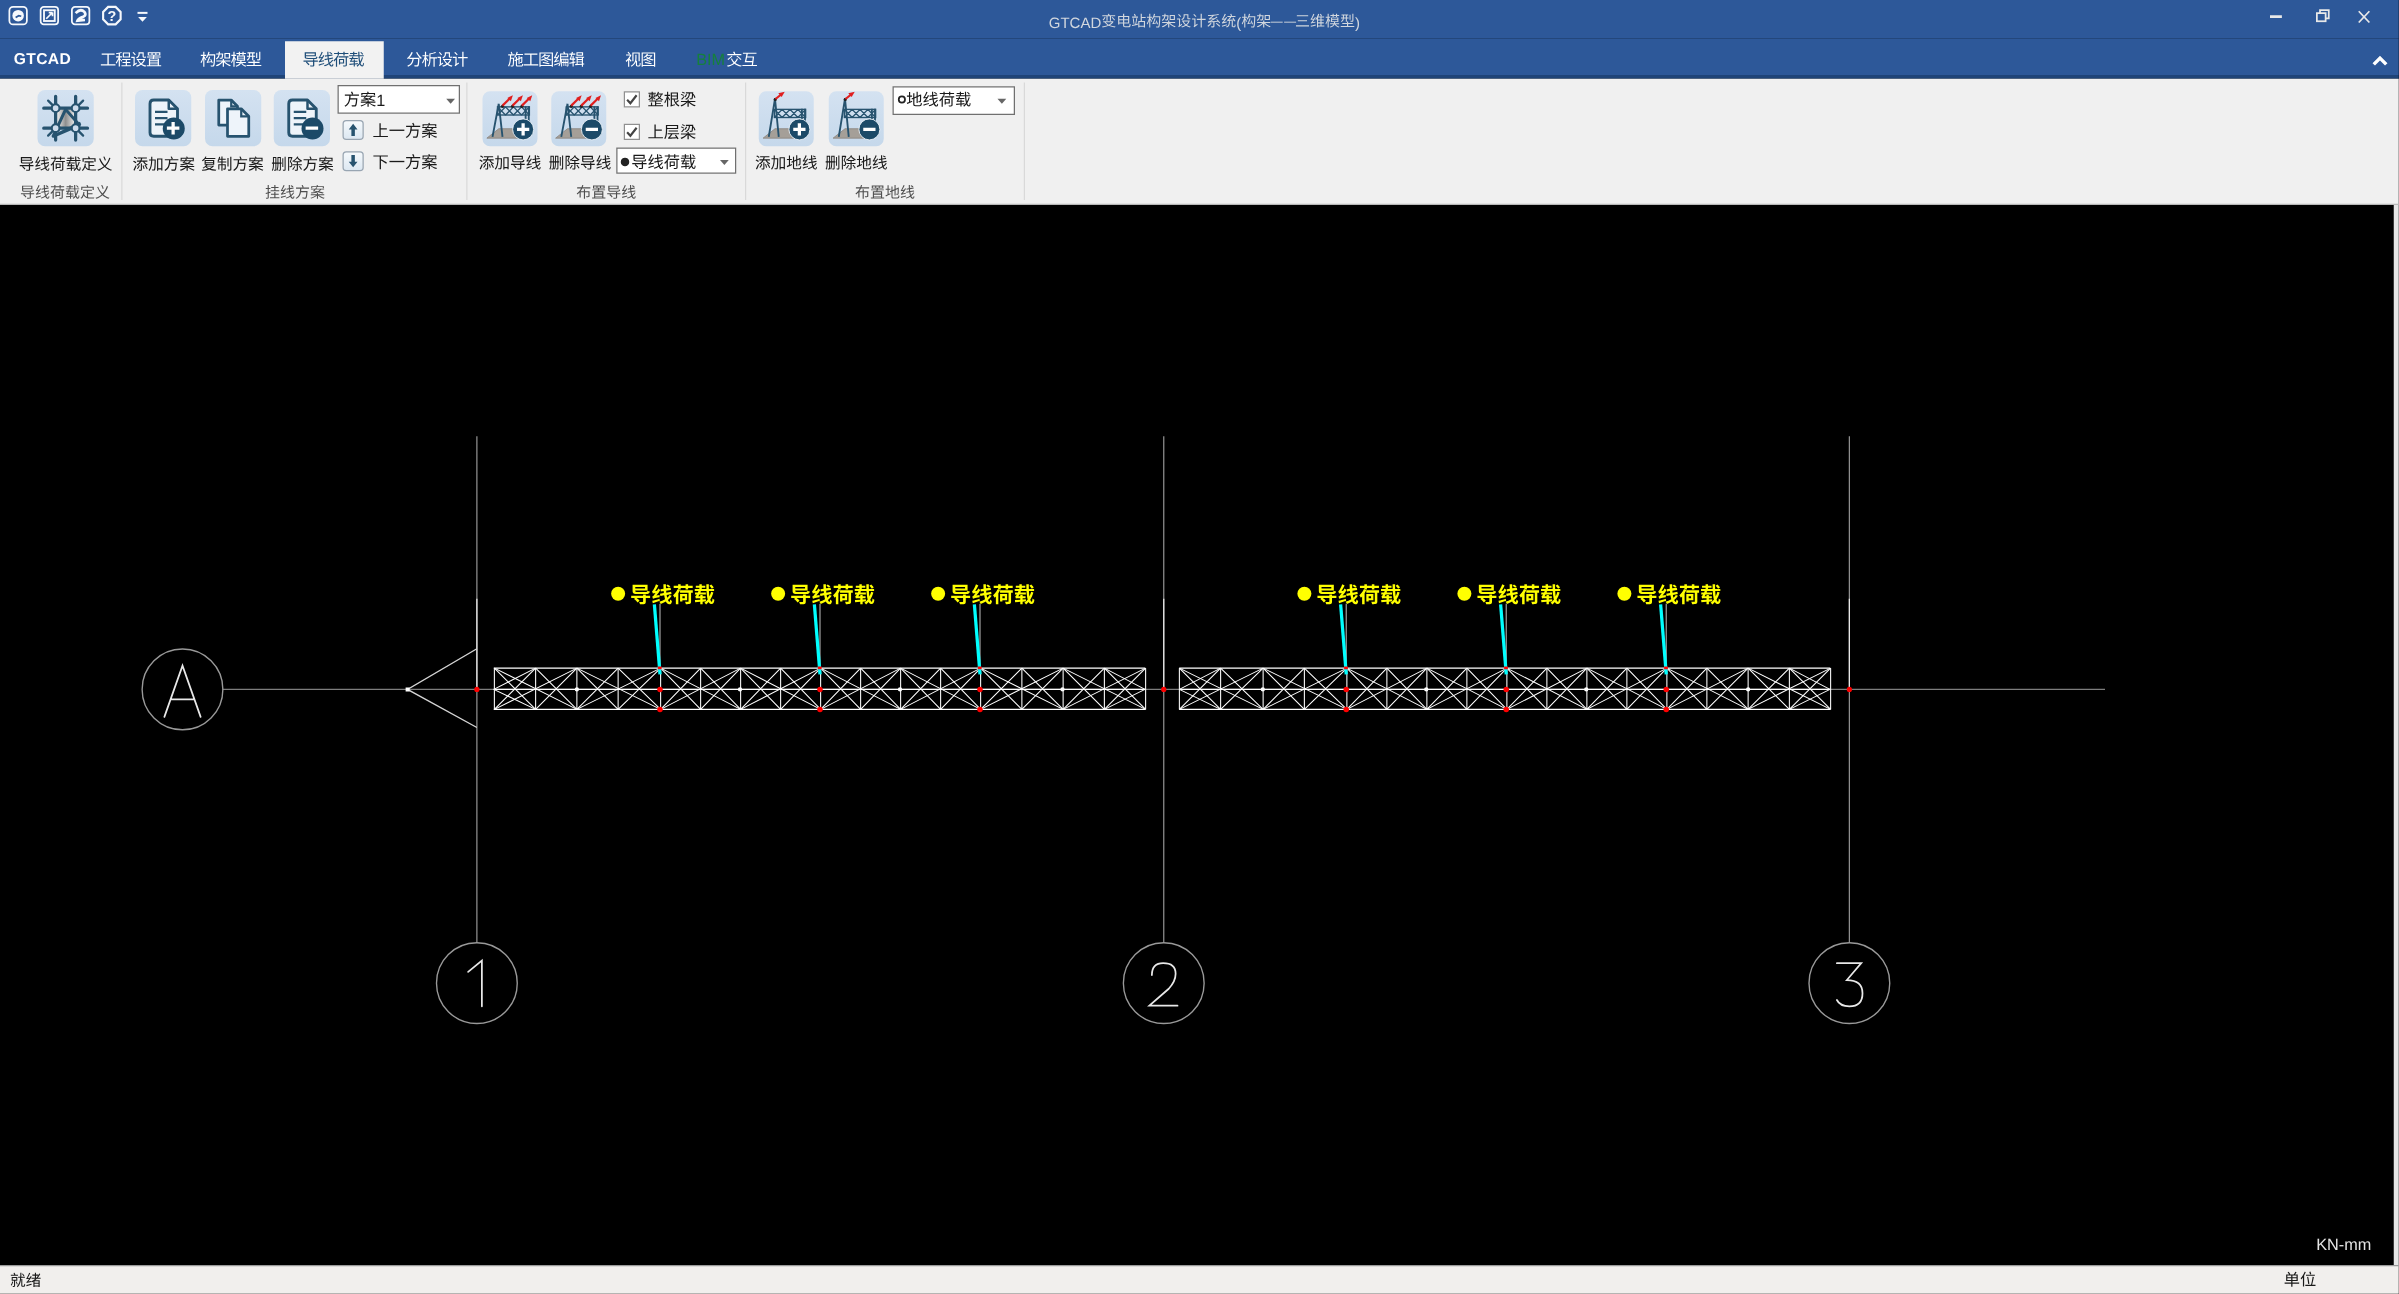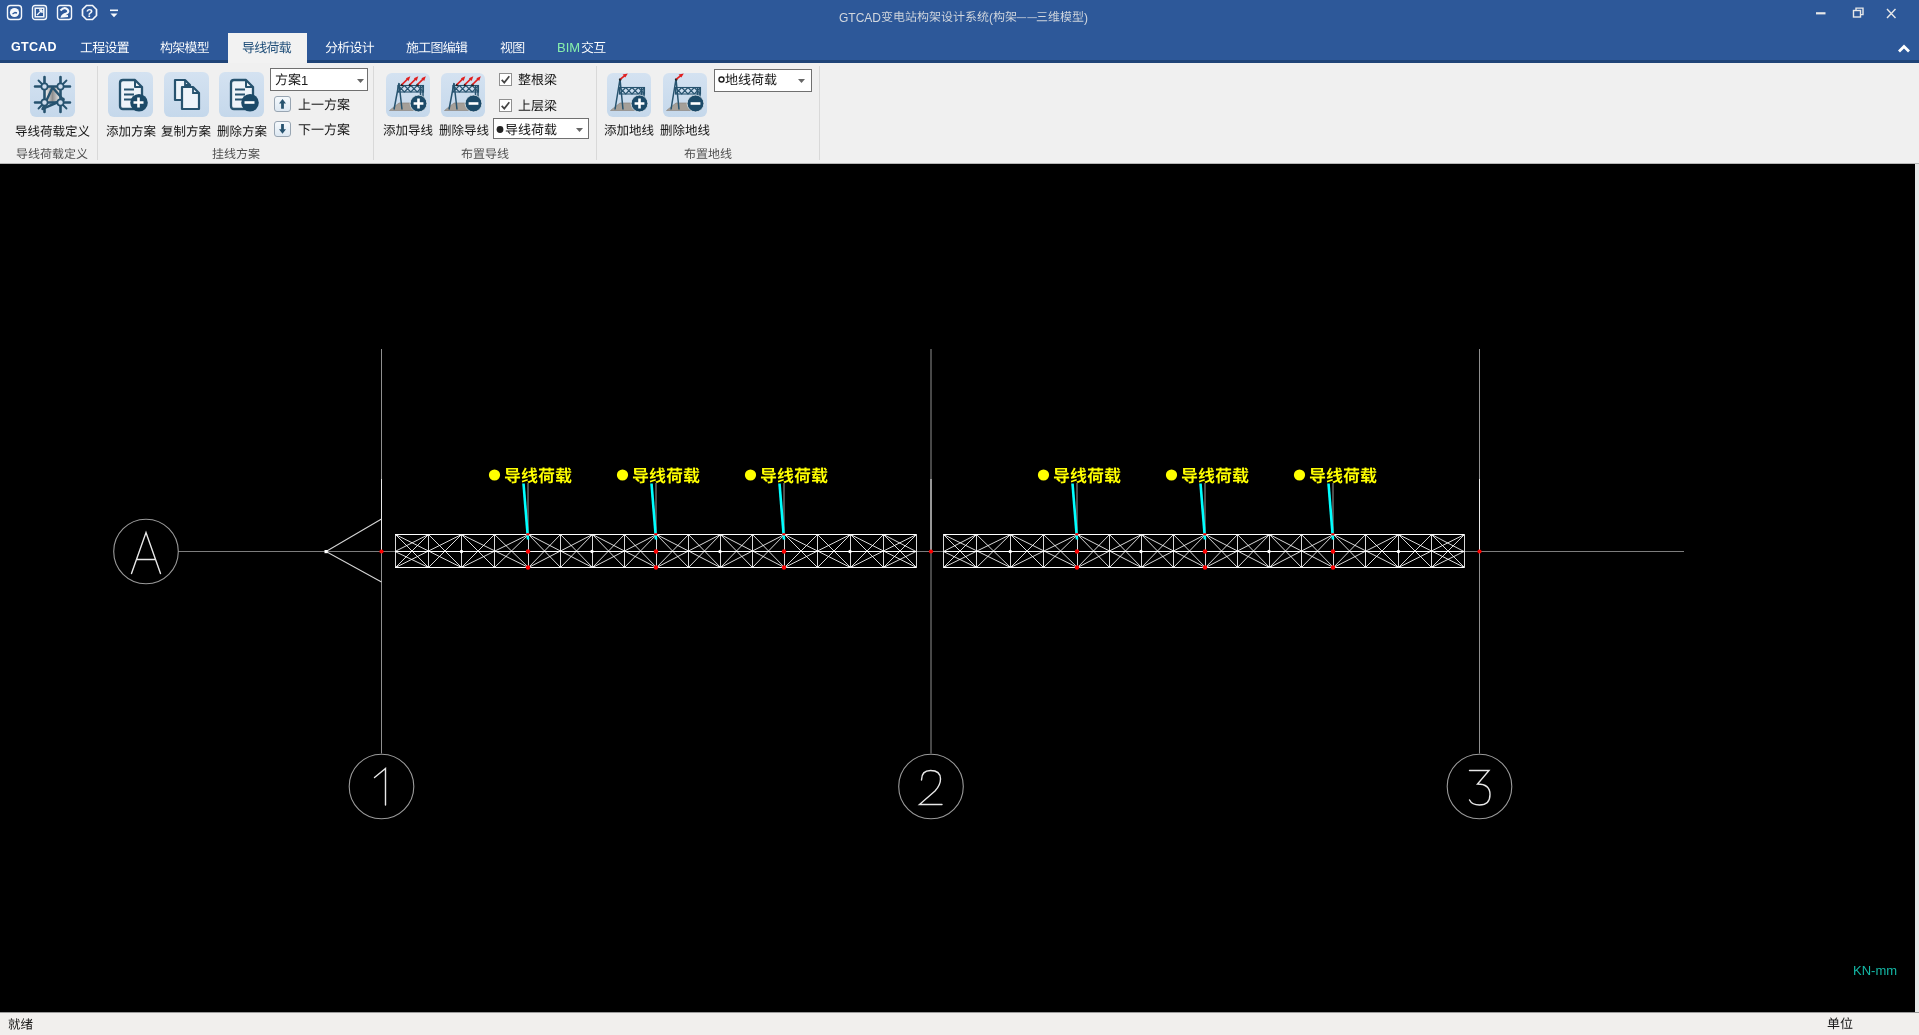--- a/index.html
+++ b/index.html
@@ -170,21 +170,21 @@
     <use href="#g23" transform="translate(0.00,15.28) scale(0.01300,-0.01300)"></use>
     <use href="#g14" transform="translate(12.22,15.28) scale(0.01300,-0.01300)"></use>
     <use href="#g24" transform="translate(24.44,15.28) scale(0.01300,-0.01300)"></use>
     <use href="#g25" transform="translate(36.66,15.28) scale(0.01300,-0.01300)"></use>
     <use href="#g26" transform="translate(48.88,15.28) scale(0.01300,-0.01300)"></use>
   </svg>
 <svg style="position:absolute;left:500.28px;top:36.60px;overflow:visible" width="24.4" height="20.8" fill="#fff">
     <use href="#g27" transform="translate(0.00,15.28) scale(0.01300,-0.01300)"></use>
     <use href="#g24" transform="translate(12.22,15.28) scale(0.01300,-0.01300)"></use>
   </svg>
-<div class="abs" style="left:557px;top:40px;font-size:13px;color:#86efac">BIM</div>
+<div class="abs" style="left:557px;top:40px;font-size:13px;color:#15803d">BIM</div>
 <svg style="position:absolute;left:581.00px;top:36.60px;overflow:visible" width="24.4" height="20.8" fill="#fff">
     <use href="#g28" transform="translate(0.00,15.28) scale(0.01300,-0.01300)"></use>
     <use href="#g29" transform="translate(12.22,15.28) scale(0.01300,-0.01300)"></use>
   </svg>
 <svg class="abs" style="left:1896px;top:42px" width="16" height="12">
     <path d="M3,9.5 L8,4.5 L13,9.5" stroke="#fff" stroke-width="2.8" fill="none"></path>
   </svg>
 <div class="abs btn" style="left:30.0px;top:72.0px;width:45px;height:45px"></div>
 <svg class="abs" style="left:30.0px;top:72.0px" width="45" height="45" viewBox="0 0 45 45">
     <defs>
@@ -659,12 +659,12 @@
 <div class="abs" style="left:1915px;top:164px;width:4px;height:848px;background:#e6e6e6"></div>
 <div class="abs statusbar"></div>
 <svg style="position:absolute;left:8.00px;top:1014.00px;overflow:visible" width="25.0" height="20.0" fill="#1a1a1a">
     <use href="#g54" transform="translate(0.00,14.69) scale(0.01250,-0.01250)"></use>
     <use href="#g55" transform="translate(12.50,14.69) scale(0.01250,-0.01250)"></use>
   </svg>
 <svg style="position:absolute;left:1827.00px;top:1013.10px;overflow:visible" width="26.0" height="20.8" fill="#1a1a1a">
     <use href="#g56" transform="translate(0.00,15.28) scale(0.01300,-0.01300)"></use>
     <use href="#g57" transform="translate(13.00,15.28) scale(0.01300,-0.01300)"></use>
   </svg>
-<div class="abs" style="left:1853px;top:963px;font-size:13px;color:#14b8a6">KN-mm</div>
+<div class="abs" style="left:1853px;top:988px;font-size:13px;color:#e5e5e5">KN-mm</div>
 </body></html>

